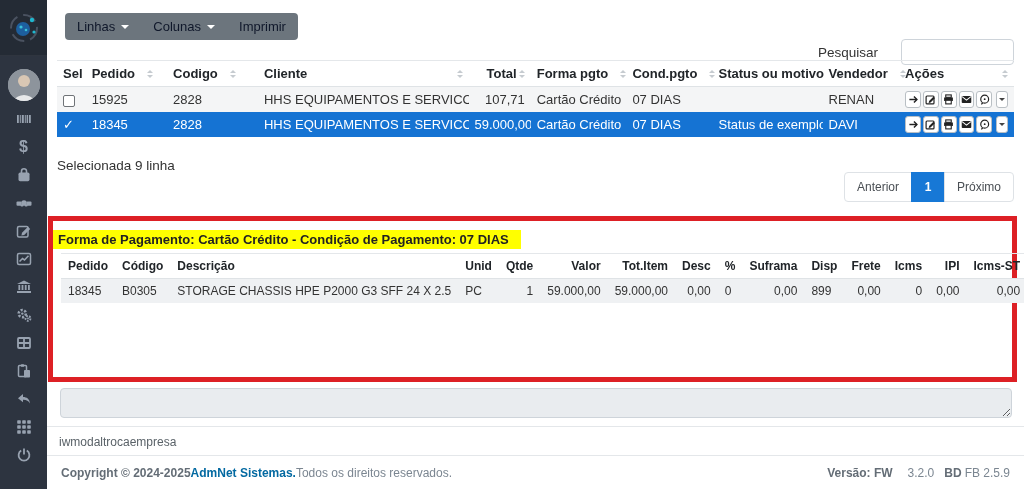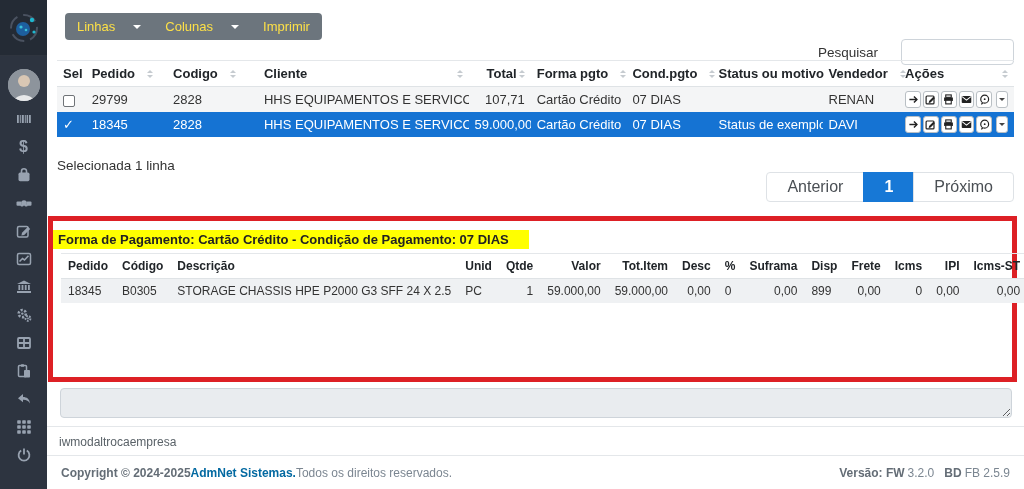--- a/index.html
+++ b/index.html
@@ -13,21 +13,21 @@
   .avatar { width:32px; height:32px; margin:13px auto 6px auto; border-radius:50%; overflow:hidden; background:#9aa1a9; display:block; cursor:pointer; }
   .side-nav { display:flex; flex-direction:column; align-items:center; gap:12px; margin-top:10px; }
   .snav { width:22px; height:16px; display:flex; align-items:center; justify-content:center; color:#98a2b0; cursor:pointer; }
   .snav svg { width:16px; height:16px; display:block; }
   .snav .dollar { font-size:16px; font-weight:bold; line-height:1; color:#98a2b0; }
 
   
   .main { position:absolute; left:47px; top:0; right:0; bottom:0; background:#fff; }
 
   .btn-group { position:absolute; left:18px; top:13px; display:flex; border-radius:4px; overflow:hidden; }
-  .btn-group button { background:#6c757d; border:none; color:#fde047; font-family:inherit; font-size:13px; padding:6px 12px; display:flex; align-items:center; gap:18px; cursor:pointer; }
+  .btn-group button { background:#6c757d; border:none; color:#0f172a; font-family:inherit; font-size:13px; padding:6px 12px; display:flex; align-items:center; gap:6px; cursor:pointer; }
   .caret { width:0; height:0; border:4px solid transparent; border-top-color:#fff; margin-top:4px; }
 
   .search-box { position:absolute; top:39px; right:10px; display:flex; align-items:center; gap:23px; }
   .search-box label { font-size:13.5px; color:#333; }
   .search-box input { width:113px; height:26px; border:1px solid #ced4da; border-radius:4px; padding:0 6px; font-family:inherit; font-size:13px; outline:none; }
 
   
   table.orders { position:absolute; left:10px; top:60px; width:957px; border-collapse:collapse; table-layout:fixed; border-top:1px solid #e4e7ea; font-size:13px; }
   table.orders th { font-weight:700; color:#212529; text-align:left; padding:5px 6px; border-bottom:1px solid #dfe3e6; white-space:nowrap; }
   table.orders td { padding:4px 6px; white-space:nowrap; overflow:hidden; }
@@ -46,45 +46,45 @@
   .ck { color:#fff; font-weight:bold; font-size:13px; cursor:pointer; }
   .ck::before { content:"✓"; }
   .actions { display:flex; gap:2px; align-items:center; }
   .abtn { width:19px; height:17px; background:#fff; border:1px solid #b9bfc4; border-radius:3px; display:flex; align-items:center; justify-content:center; color:#222; cursor:pointer; padding:0; }
   .abtn svg { width:11px; height:11px; display:block; }
   .abtn.drop { width:14px; margin-left:2px; }
   .caret-sm { width:0; height:0; border:3.5px solid transparent; border-top-color:#444; margin-top:3px; }
 
   .records-info { position:absolute; left:10px; top:158px; font-size:13.5px; color:#333; display:flex; gap:30px; }
   .pagination { position:absolute; right:10px; top:172px; display:flex; }
-  .pagination .pg { min-width:34px; height:30px; padding:0 20px; background:#fff; border:1px solid #dee2e6; font-family:inherit; font-size:16px; color:#4a4f54; cursor:pointer; margin-left:-1px; }
+  .pagination .pg { min-width:34px; height:30px; padding:0 12px; background:#fff; border:1px solid #dee2e6; font-family:inherit; font-size:12px; color:#4a4f54; cursor:pointer; margin-left:-1px; }
   .pagination .pg:first-child { border-radius:4px 0 0 4px; margin-left:0; }
   .pagination .pg:last-child { border-radius:0 4px 4px 0; }
   .pagination .pg.active { background:#1778d6; border-color:#1778d6; color:#fff; font-weight:bold; }
 
   
   .items-panel { position:absolute; left:1px; top:216px; width:969px; height:166px; border:5px solid #dd2025; background:#fff; }
   .panel-title { margin:9px 0 0 20px; font-size:14px; color:#333; }
   .panel-title .order-no { color:#e02b2b; margin-left:4px; }
-  .pay-info { display:inline-block; margin-top:9px; background:#ffff00; font-size:13px; font-weight:700; color:#222; padding:2px 20px 2px 5px; }
+  .pay-info { display:inline-block; margin-top:9px; background:#ffff00; font-size:13px; font-weight:700; color:#222; padding:2px 12px 2px 5px; }
   table.items { margin:4px 8px 0 8px; width:943px; border-collapse:collapse; font-size:12px; }
   table.items th { font-weight:700; color:#212529; text-align:left; padding:5px 7px; border-top:1px solid #e4e7ea; border-bottom:1px solid #dfe3e6; white-space:nowrap; }
   table.items td { padding:5px 7px; white-space:nowrap; }
   table.items .r { text-align:right; }
   table.items tr.item-row { background:#eff1f3; }
   td.desc-col { width:99%; }
 
   
   .notes { position:absolute; left:13px; top:388px; width:952px; height:30px; background:#e9ecef; border:1px solid #ced4da; border-radius:4px; resize:both; font-family:inherit; font-size:12px; color:#555; padding:4px 8px; outline:none; }
   .modal-row { position:absolute; left:0; right:0; top:426px; height:29px; border-top:1px solid #e4e7ea; background:#fff; font-size:12px; color:#5a6268; padding:8px 0 0 12px; }
   .footer { position:absolute; left:0; right:0; top:455px; bottom:0; border-top:1px solid #e4e7ea; background:#fff; display:flex; align-items:center; justify-content:space-between; padding:0 14px; font-size:12px; color:#7b8691; }
   .footer b { color:#646d76; }
   .footer .brand { color:#0369a1; font-weight:bold; margin:0 0; cursor:pointer; }
   .footer .ver b { margin-right:3px; }
-  .footer .ver span.gap { margin-right:10px; }
+  .footer .ver span.gap { margin-right:10px;margin-left:12px; }
 </style>
 </head>
 <body>
 
 <div class="app">
 
   <aside class="sidebar">
     <div class="logo-box">
       <svg width="30" height="30" viewBox="0 0 30 30">
         <circle cx="15" cy="15" r="13" fill="none" stroke="#4a5260" stroke-width="2" stroke-dasharray="14 6"></circle>
@@ -317,21 +317,21 @@
                   <i class="up"></i>
                   <i class="dn"></i>
                 </span>
               </span>
             </th>
         </tr>
       </thead>
       <tbody>
         <tr class="row-odd">
           <td><span class="cb"></span></td>
-          <td>29799</td>
+          <td>15925</td>
           <td>2828</td>
           <td>HHS EQUIPAMENTOS E SERVICOS LTDA</td>
           <td class="r">107,71</td>
           <td>Cartão Crédito</td>
           <td>07 DIAS</td>
           <td></td>
           <td>RENAN</td>
           <td>
               <span class="actions">
             <button class="abtn">
@@ -419,21 +419,21 @@
             <button class="abtn drop">
                   <i class="caret-sm"></i>
                 </button>
           </span>
             </td>
         </tr>
       </tbody>
     </table>
 
     <div class="records-info">
-      <span>Selecionada 1 linha</span>
+      <span>Selecionada 9 linha</span>
     </div>
 
     <div class="pagination">
       <button class="pg">Anterior</button>
       <button class="pg active">1</button>
       <button class="pg">Próximo</button>
     </div>
 
     <section class="items-panel">
       <div class="pay-info">Forma de Pagamento: Cartão Crédito - Condição de Pagamento: 07 DIAS</div>

